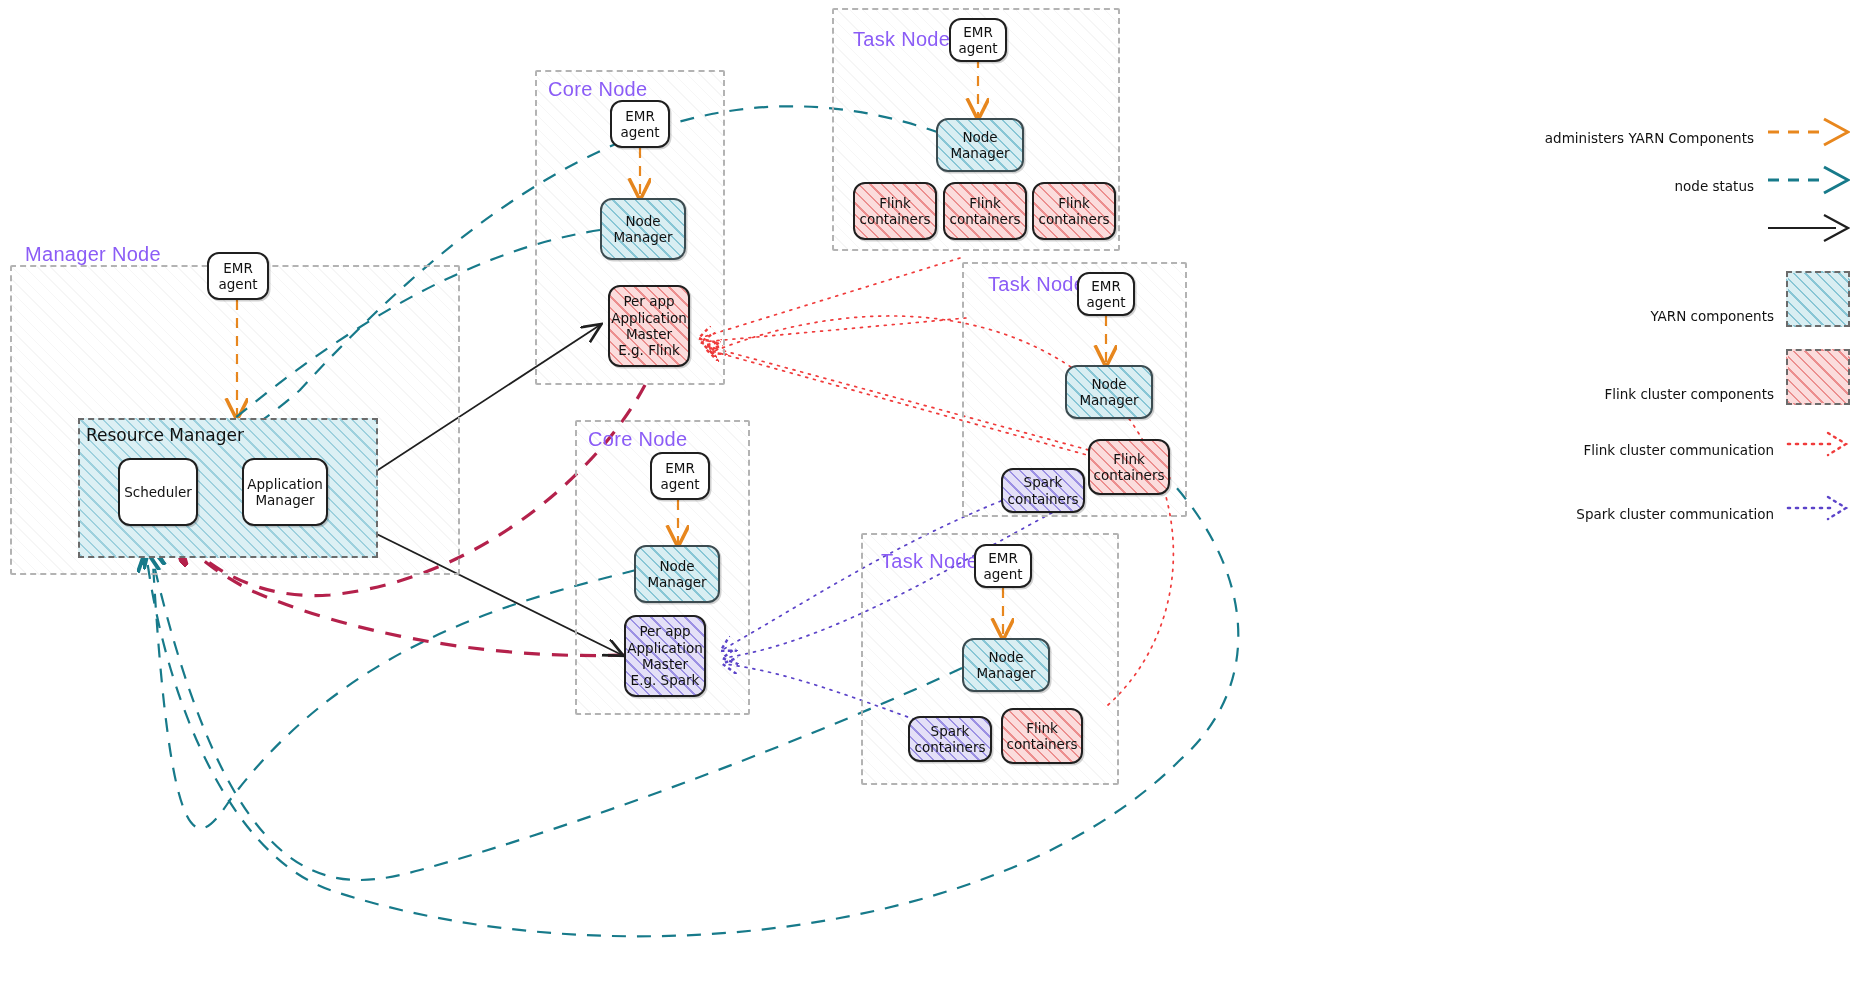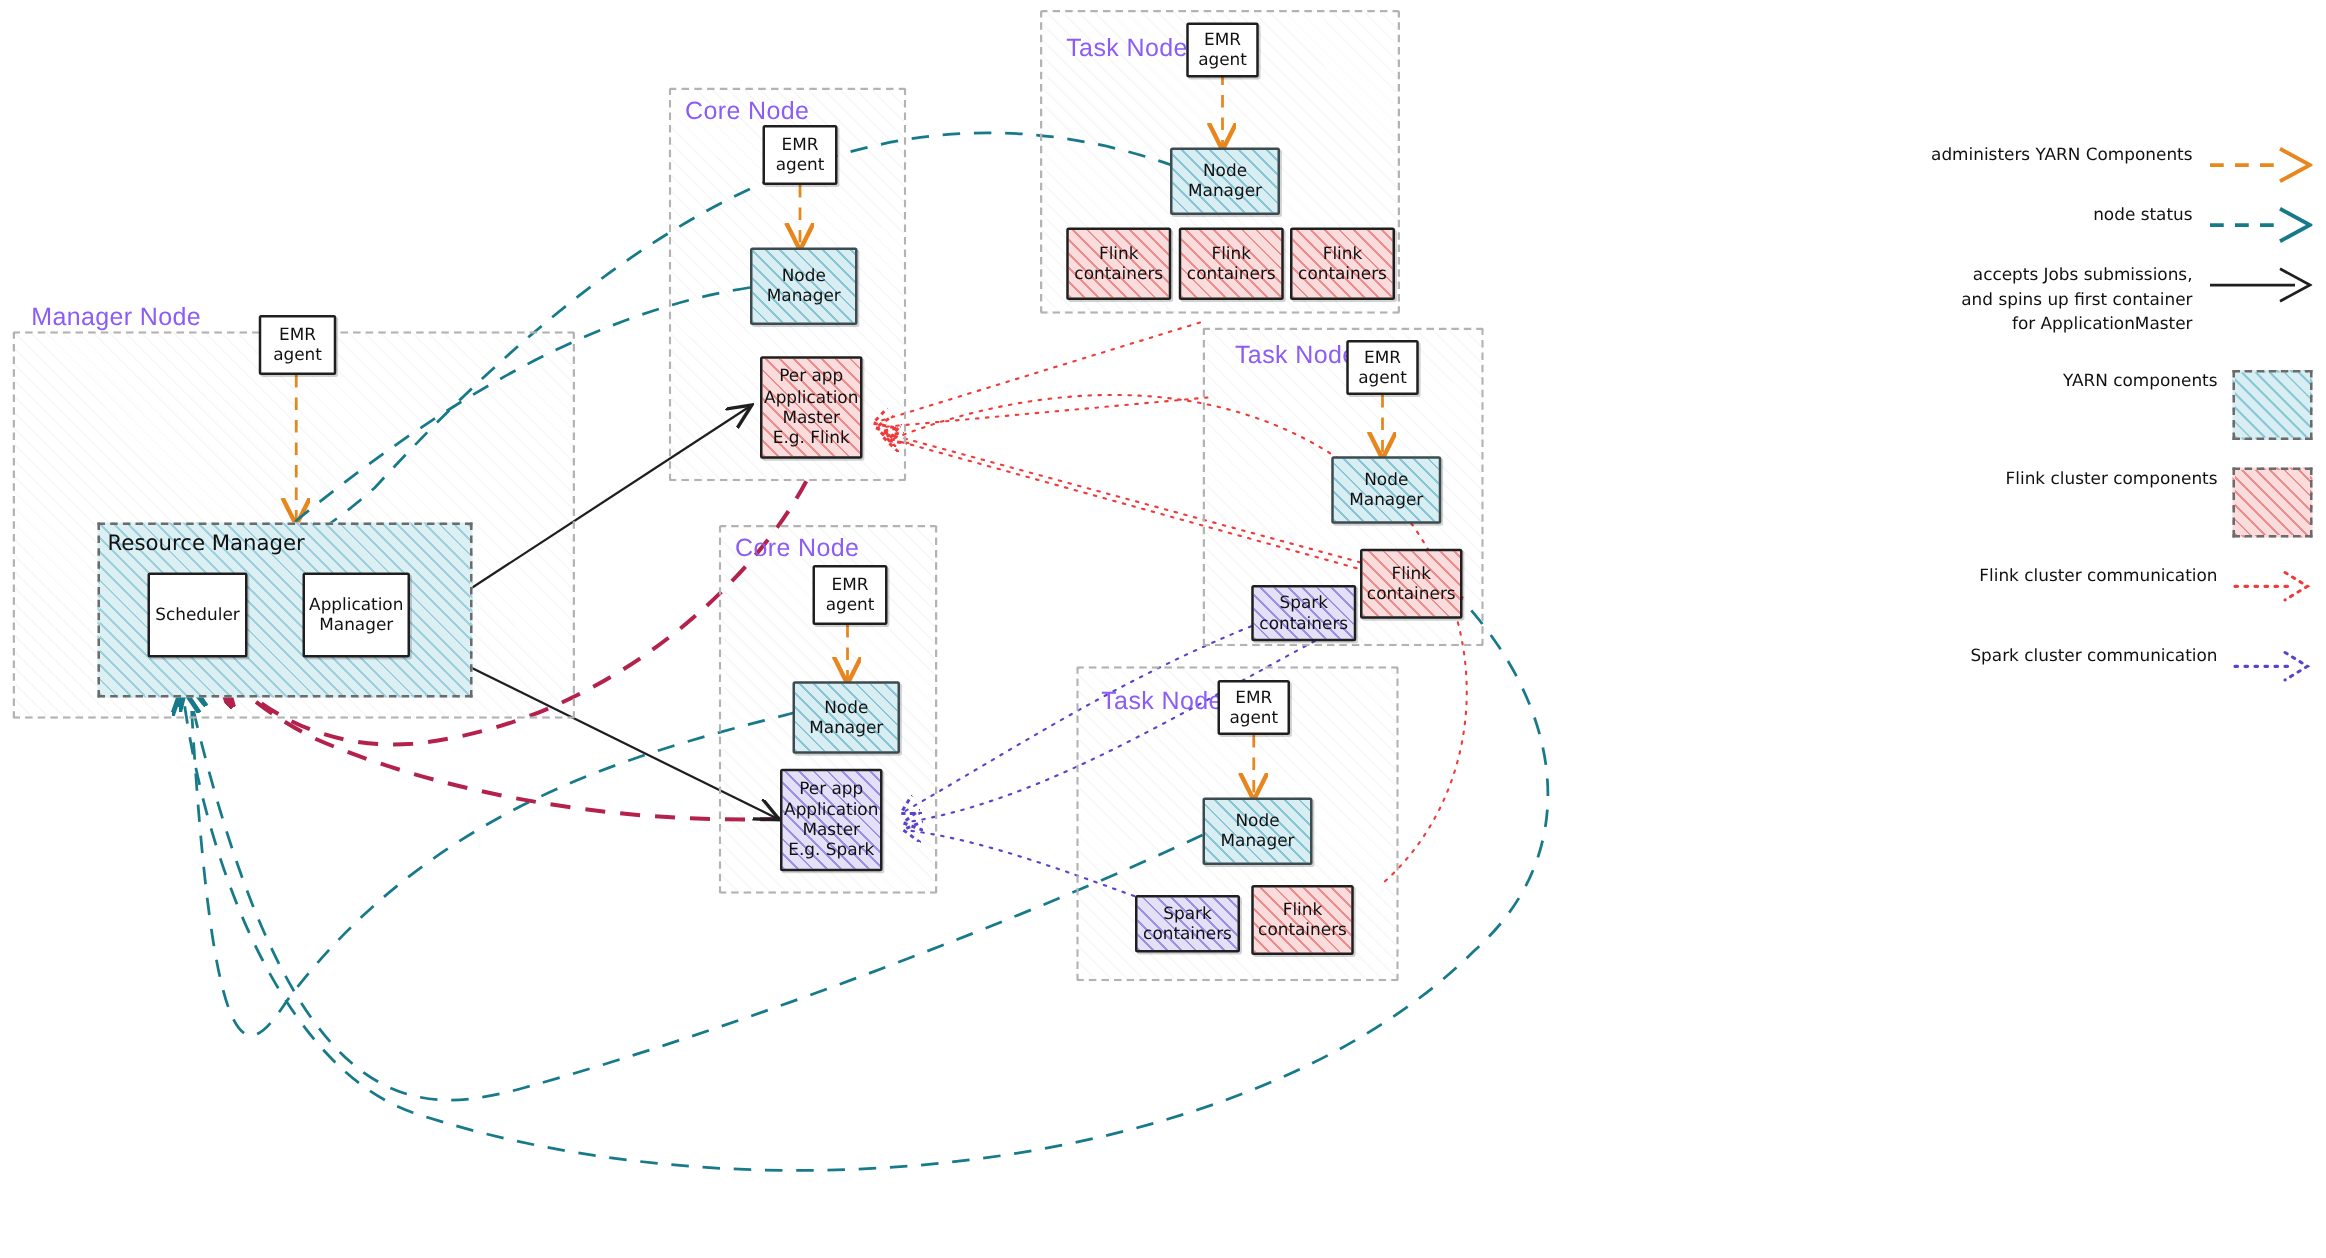--- a/index.html
+++ b/index.html
@@ -34,21 +34,21 @@
     display:flex;
     align-items:center;
     justify-content:center;
     text-align:center;
     font-family:"DejaVu Sans", sans-serif;
     font-size:13.5px;
     line-height:1.22;
     color:#111;
     border:2px solid #1f1f1f;
     background:#ffffff;
-    border-radius:2px;
+    border-radius:12px;
     box-shadow:1.5px 1.5px 0 rgba(0,0,0,.18);
   }
   .box span{display:block;padding:2px 3px;}
 
   
   .yarn{
     border-color:#3b4b50;
     background:#d9eef2;
     background-image:
       repeating-linear-gradient(45deg,
@@ -88,21 +88,21 @@
     position:absolute;
     font-family:"DejaVu Sans", sans-serif;
     font-size:17px;
     color:#111;
     white-space:nowrap;
   }
 
   
   #legend{position:absolute;left:1270px;top:115px;width:580px;}
   .leg-row{
-    display:flex;align-items:flex-start;justify-content:flex-end;
+    display:flex;align-items:flex-end;justify-content:flex-end;
     margin-bottom:14px;
   }
   .leg-label{
     font-family:"DejaVu Sans", sans-serif;
     font-size:13.5px;color:#111;text-align:right;
     line-height:1.45;white-space:pre-line;padding-right:12px;
   }
   .leg-art{width:84px;height:34px;flex:0 0 84px;position:relative;}
   .leg-swatch{
     width:64px;height:56px;flex:0 0 64px;box-sizing:border-box;
@@ -319,23 +319,20 @@
       <div class="leg-art">
         <svg width="84" height="34" viewBox="0 0 84 34">
           <line x1="2" y1="17" x2="62" y2="17" stroke="#177a8a" stroke-width="3" stroke-dasharray="11 9"></line>
           <path d="M58,4 L82,17 L58,30" fill="none" stroke="#177a8a" stroke-width="3"></path>
         </svg>
       </div>
     </div>
 
 
     <div class="leg-row" style="margin-bottom:26px;">
-      <div class="leg-label" style="white-space: pre-line;">accepts Jobs submissions,
-and spins up first container
-for ApplicationMaster</div>
       <div class="leg-art">
         <svg width="84" height="34" viewBox="0 0 84 34">
           <line x1="2" y1="17" x2="70" y2="17" stroke="#1f1f1f" stroke-width="2.2"></line>
           <path d="M58,4 L82,17 L58,30" fill="none" stroke="#1f1f1f" stroke-width="2.2"></path>
         </svg>
       </div>
     </div>
 
     <div class="leg-row" style="margin-bottom:22px;">
       <div class="leg-label">YARN components</div>

